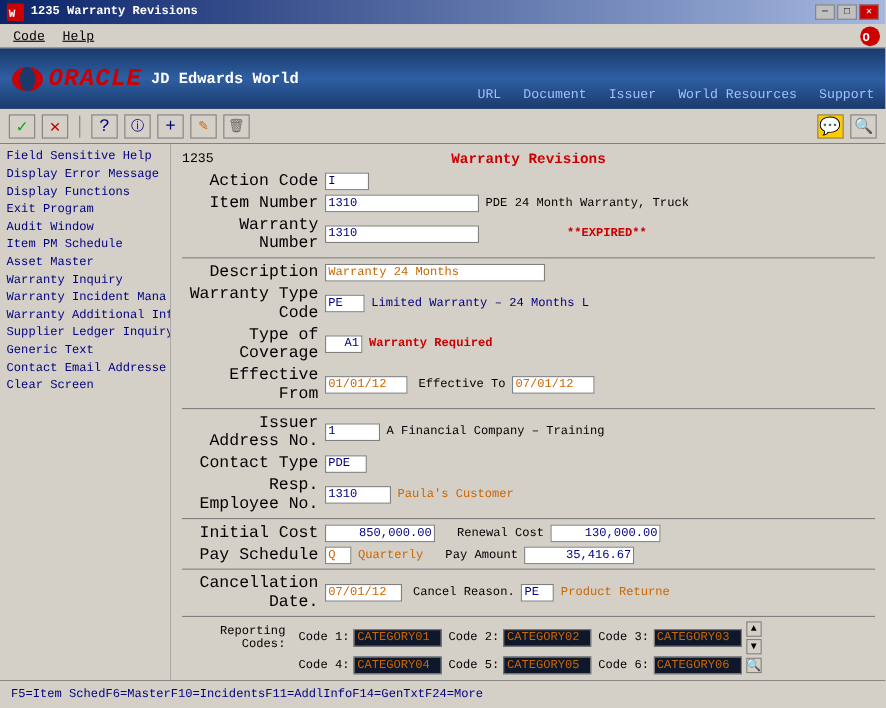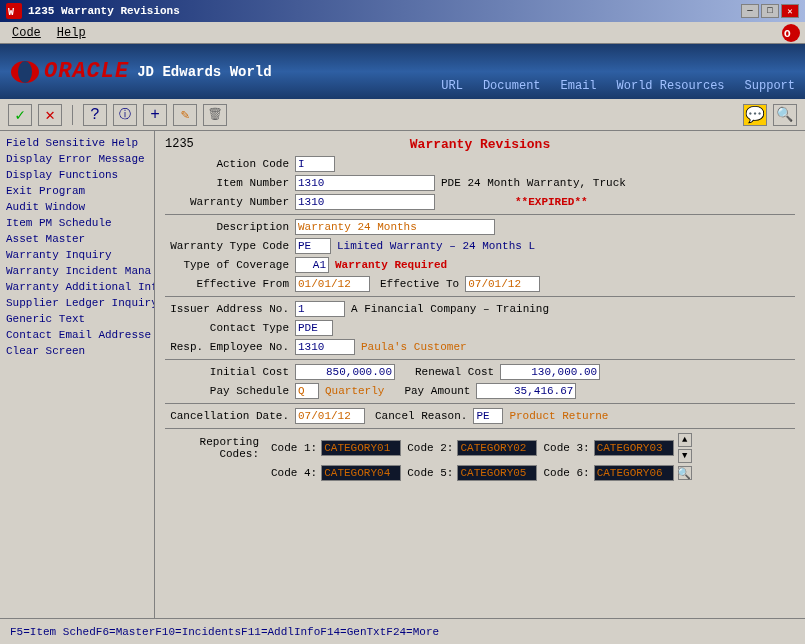--- a/index.html
+++ b/index.html
@@ -136,21 +136,21 @@
     .form-row {
       display: flex;
       align-items: center;
       margin-bottom: 3px;
       font-size: 11px;
     }
     .form-label {
       width: 130px;
       text-align: right;
       padding-right: 6px;
-      font-size: 11px;
+      font-size: 15px;
       color: black;
     }
     .form-input {
       background: white;
       border: 1px solid #808080;
       height: 16px;
       font-family: 'Courier New', monospace;
       font-size: 11px;
       padding: 0 2px;
       color: #000080;
@@ -264,21 +264,21 @@
     <svg width="30" height="24">
       <ellipse cx="15" cy="12" rx="14" ry="11" fill="#cc0000"></ellipse>
       <ellipse cx="15" cy="12" rx="7" ry="11" fill="#1a3a6b"></ellipse>
     </svg>
     <span class="oracle-text">ORACLE</span>
     <span class="jde-text">JD Edwards World</span>
   </div>
   <div class="header-nav">
     <a href="#">URL</a>
     <a href="#">Document</a>
-    <a href="#">Email</a>
+    <a href="#">Issuer</a>
     <a href="#">World Resources</a>
     <a href="#">Support</a>
   </div>
 </div>
 
 <div class="toolbar">
   <div class="toolbar-btn check-icon" title="OK">✓</div>
   <div class="toolbar-btn x-icon" title="Cancel">✕</div>
   <div class="toolbar-separator"></div>
   <div class="toolbar-btn question-icon" title="Help">?</div>

